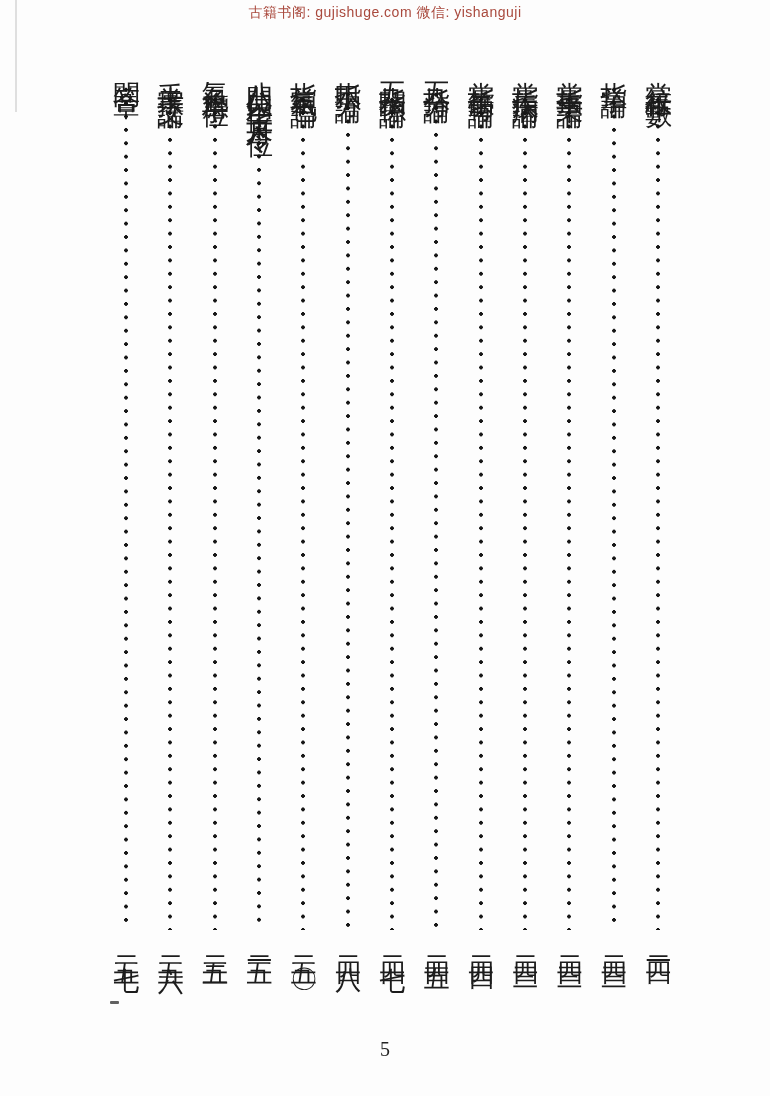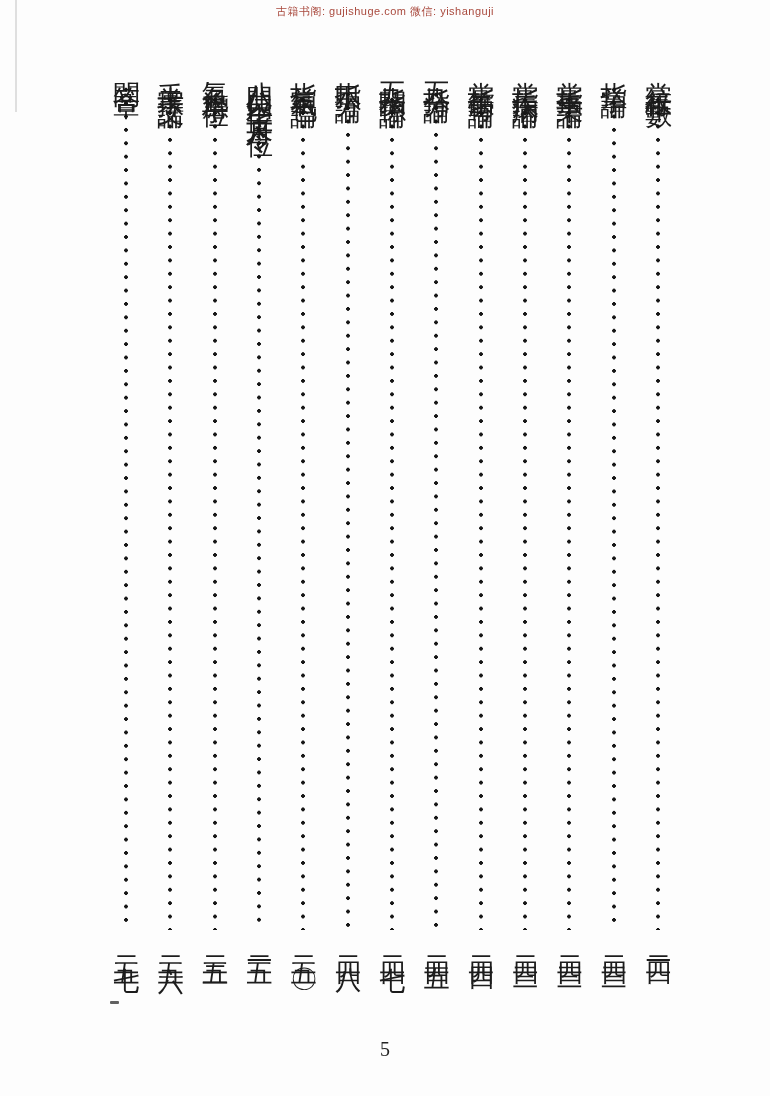--- a/index.html
+++ b/index.html
@@ -17,21 +17,21 @@
     height: 1096px;
     background: #fdfdfd;
     color: #1c1c1c;
   }
   .watermark {
     position: absolute;
     top: 4px;
     left: 0;
     width: 100%;
     text-align: center;
-    font-size: 11px;
+    font-size: 14px;
     font-family: "Liberation Sans", "DejaVu Sans", sans-serif;
     letter-spacing: 0.5px;
   }
   .scan-line {
     position: absolute;
     left: 15px;
     top: 0;
     width: 2px;
     height: 112px;
     background: #d4d4d4;

